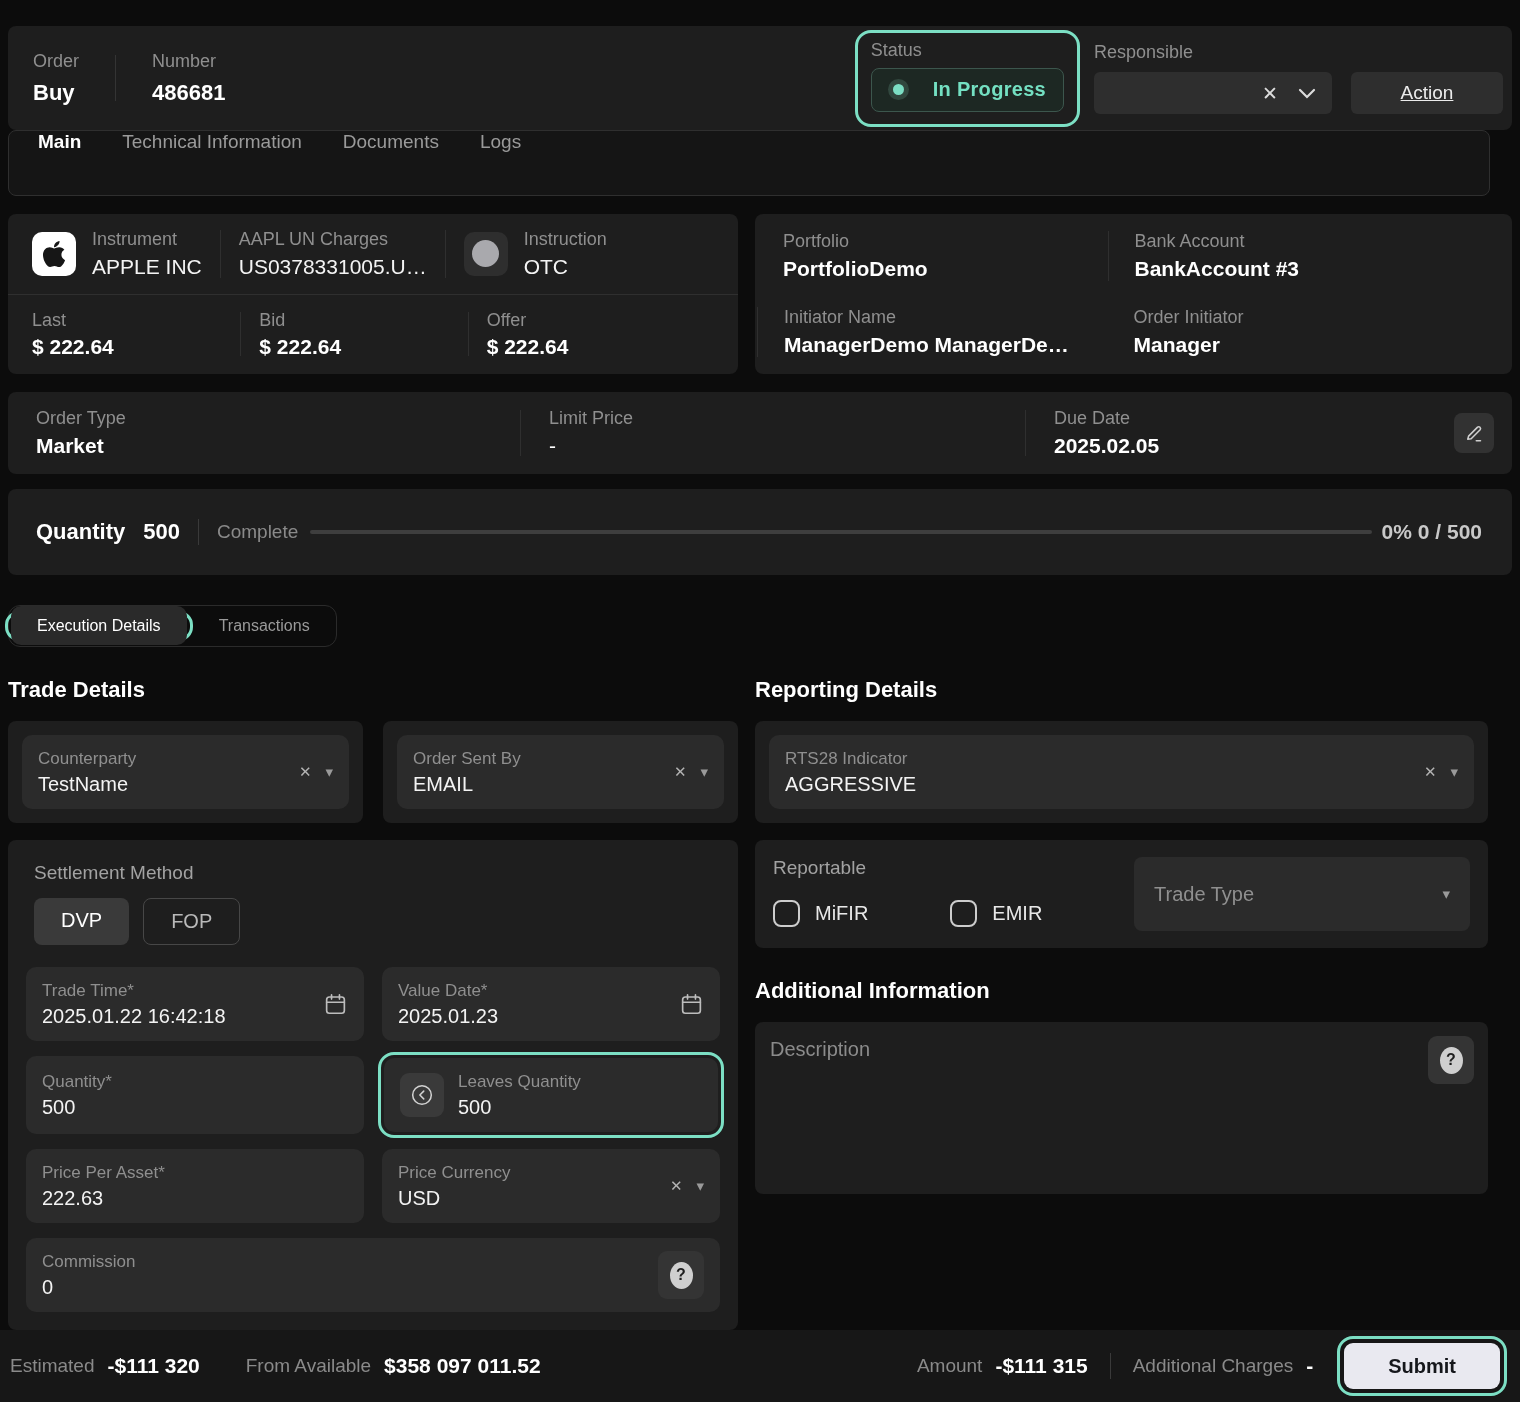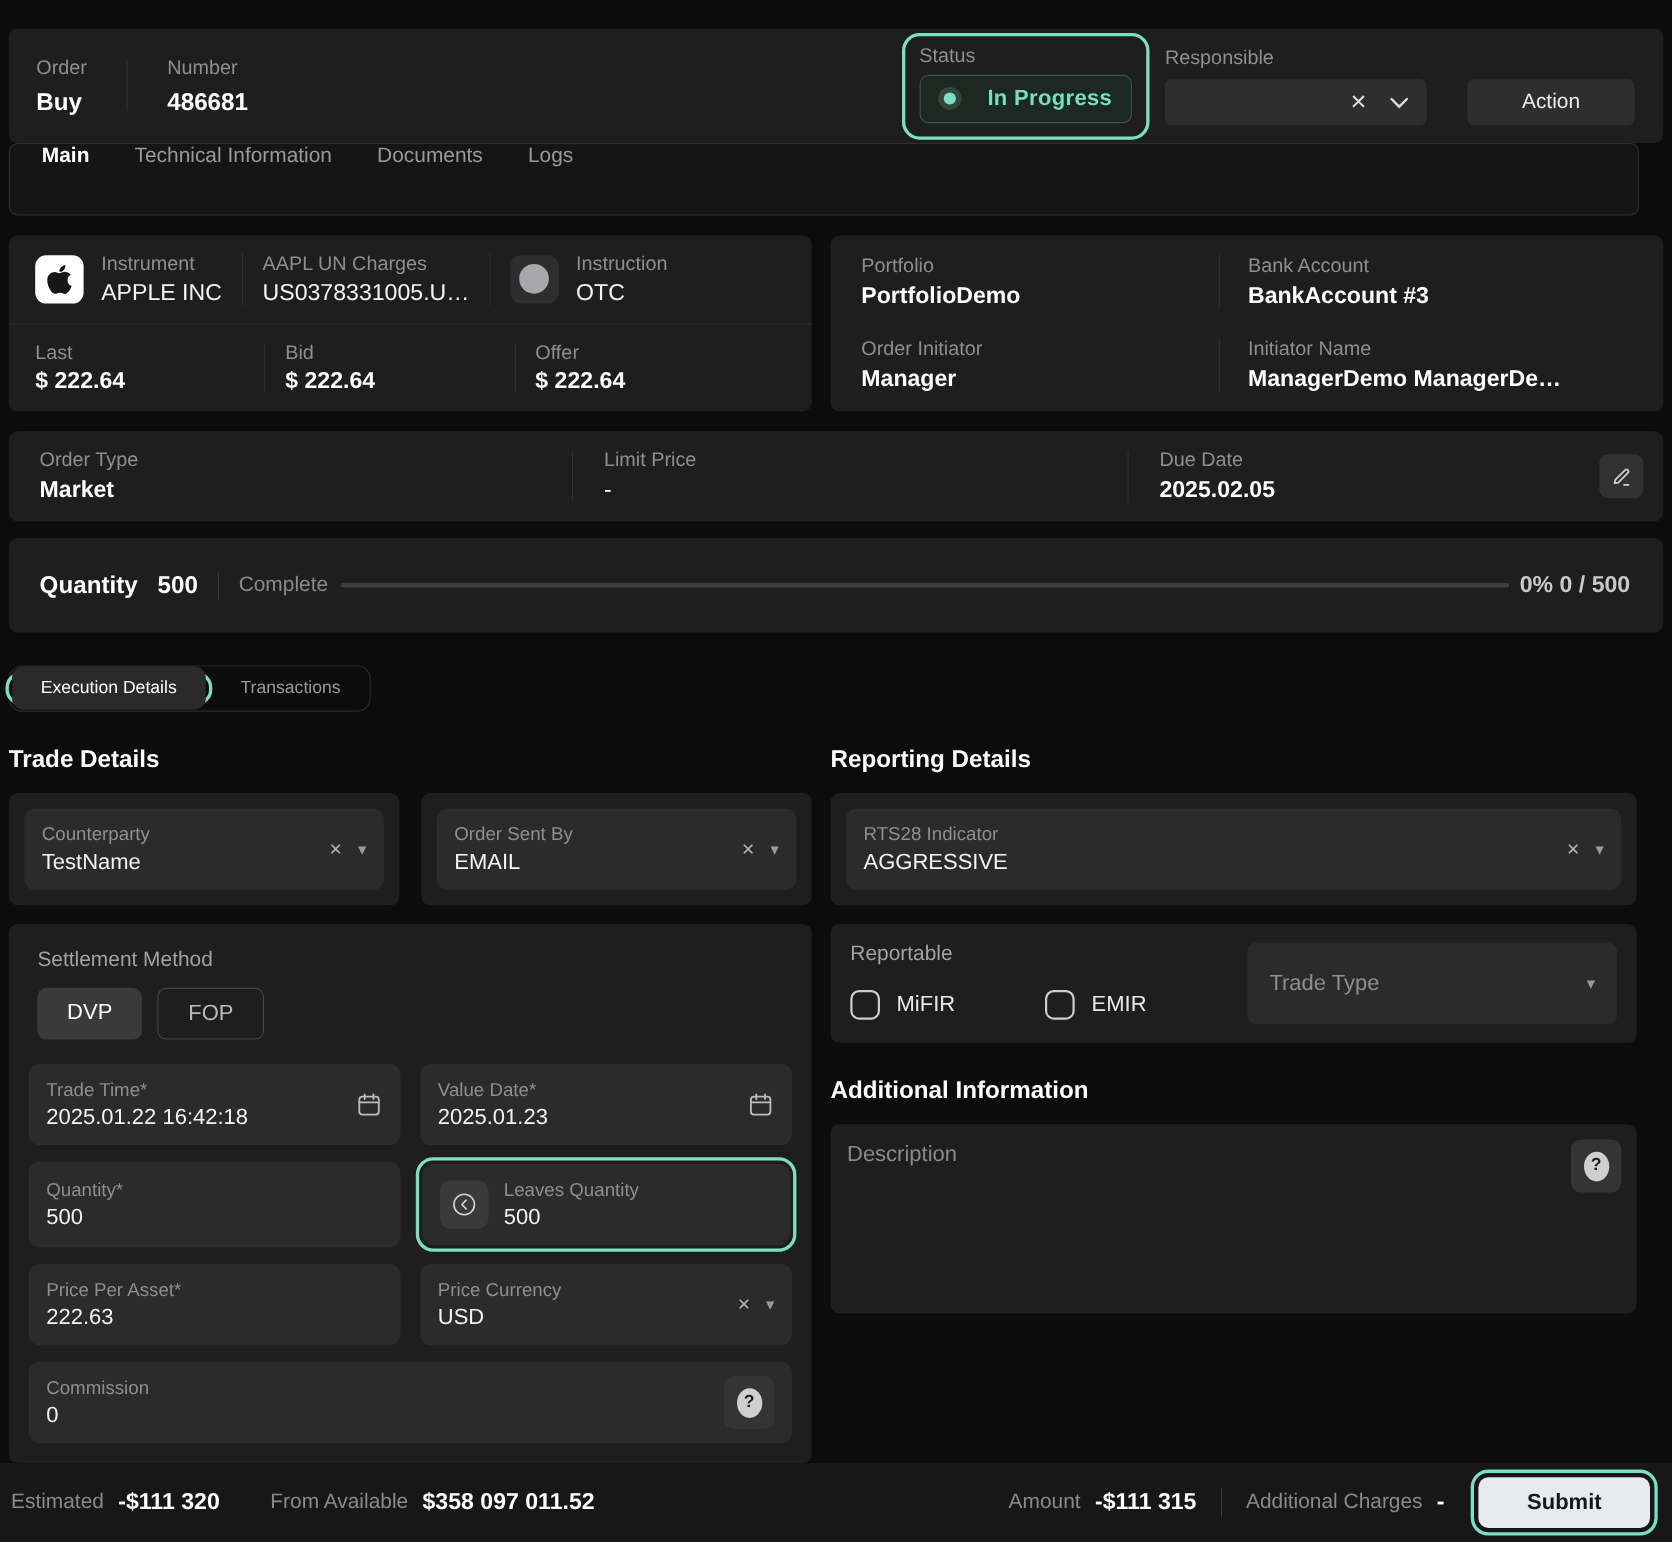--- a/index.html
+++ b/index.html
@@ -12,35 +12,35 @@
     --muted:#8f8f8f;
     --divider:#2f2f2f;
   }
   *{box-sizing:border-box;margin:0;padding:0;font-family:"Liberation Sans",sans-serif;}
   html,body{width:1520px;height:1402px;background:var(--page-bg);color:var(--txt);overflow:hidden;}
   body{position:relative;}
   .page{padding:26px 8px 0 8px;}
   .card{background:var(--card);border-radius:8px;}
 
   
-  .topbar{height:104px;display:flex;align-items:center;padding:0 26px 0 25px;}
+  .topbar{height:104px;display:flex;align-items:center;padding:0 9px 0 25px;}
   .kv .lbl{font-size:18px;color:var(--muted);margin-bottom:8px;}
   .kv .val{font-size:22px;font-weight:700;color:#fff;}
   .vdiv{width:1px;height:46px;background:#343434;margin:0 36px;}
   .ann-ring{border:3px solid var(--accent);border-radius:16px;}
   .status-ring{margin-left:auto;padding:7px 13px 12px 13px;}
   .status-lbl{font-size:18px;color:var(--muted);margin-bottom:7px;}
   .status-pill{display:flex;align-items:center;gap:29px;background:#1d2823;border:1px solid #3c564d;border-radius:8px;padding:9px 17px;height:44px;}
   .status-dot{width:11px;height:11px;border-radius:50%;background:var(--accent);box-shadow:0 0 0 5px #31473e;margin-left:4px;}
   .status-txt{font-size:20px;font-weight:700;color:#74e0c2;letter-spacing:.3px;}
   .resp-group{margin-left:14px;}
   .resp-lbl{font-size:18px;color:var(--muted);margin-bottom:9px;}
   .resp-select{width:238px;height:42px;background:var(--btn);border-radius:6px;display:flex;align-items:center;justify-content:flex-end;gap:20px;padding:0 16px;}
   .resp-x{font-size:19px;color:#dcdcdc;cursor:pointer;}
-  .action-btn{margin-left:37px;margin-top:30px;width:152px;height:42px;background:var(--btn);border:none;border-radius:6px;color:#ececec;font-size:19px;cursor:pointer;}
+  .action-btn{margin-left:19px;margin-top:30px;width:152px;height:42px;background:var(--btn);border:none;border-radius:6px;color:#ececec;font-size:19px;cursor:pointer;text-decoration:underline;}
 
   
   .tabbar{width:1482px;height:66px;border:1px solid var(--divider);border-radius:8px;background:#151515;display:flex;align-items:flex-start;gap:41px;padding:0 29px;}
   .tab{font-size:19px;color:#9a9a9a;cursor:pointer;}
   .tab.active{color:#fff;font-weight:700;}
 
   
   .cards-row{display:flex;gap:17px;margin-top:18px;}
   .instr-card{width:730px;height:160px;display:flex;flex-direction:column;}
   .instr-top{flex:1;display:flex;align-items:center;padding:0 24px;border-bottom:1px solid var(--divider);}
@@ -246,27 +246,27 @@
 
     <section class="card pf-card">
       <div class="pf-cell">
         <div class="l">Portfolio</div>
         <div class="v">PortfolioDemo</div>
       </div>
       <div class="pf-cell rightcol">
         <div class="l">Bank Account</div>
         <div class="v">BankAccount #3</div>
       </div>
+      <div class="pf-cell rightcol">
+        <div class="l">Initiator Name</div>
+        <div class="v">ManagerDemo ManagerDe…</div>
+      </div>
       <div class="pf-cell">
         <div class="l">Order Initiator</div>
         <div class="v">Manager</div>
-      </div>
-      <div class="pf-cell rightcol">
-        <div class="l">Initiator Name</div>
-        <div class="v">ManagerDemo ManagerDe…</div>
       </div>
     </section>
   </div>
 
   
   <section class="card order-row">
     <div class="ocol o1">
       <div class="l">Order Type</div>
       <div class="v">Market</div>
     </div>

